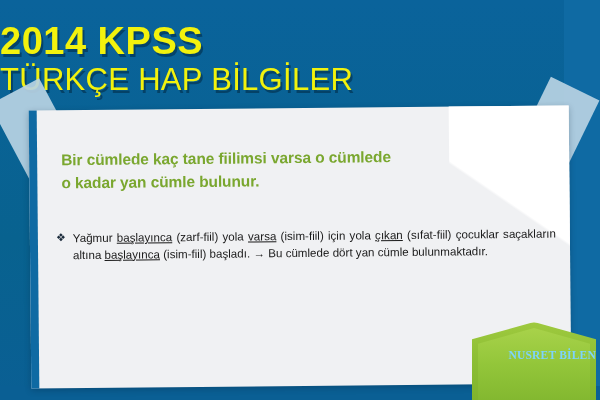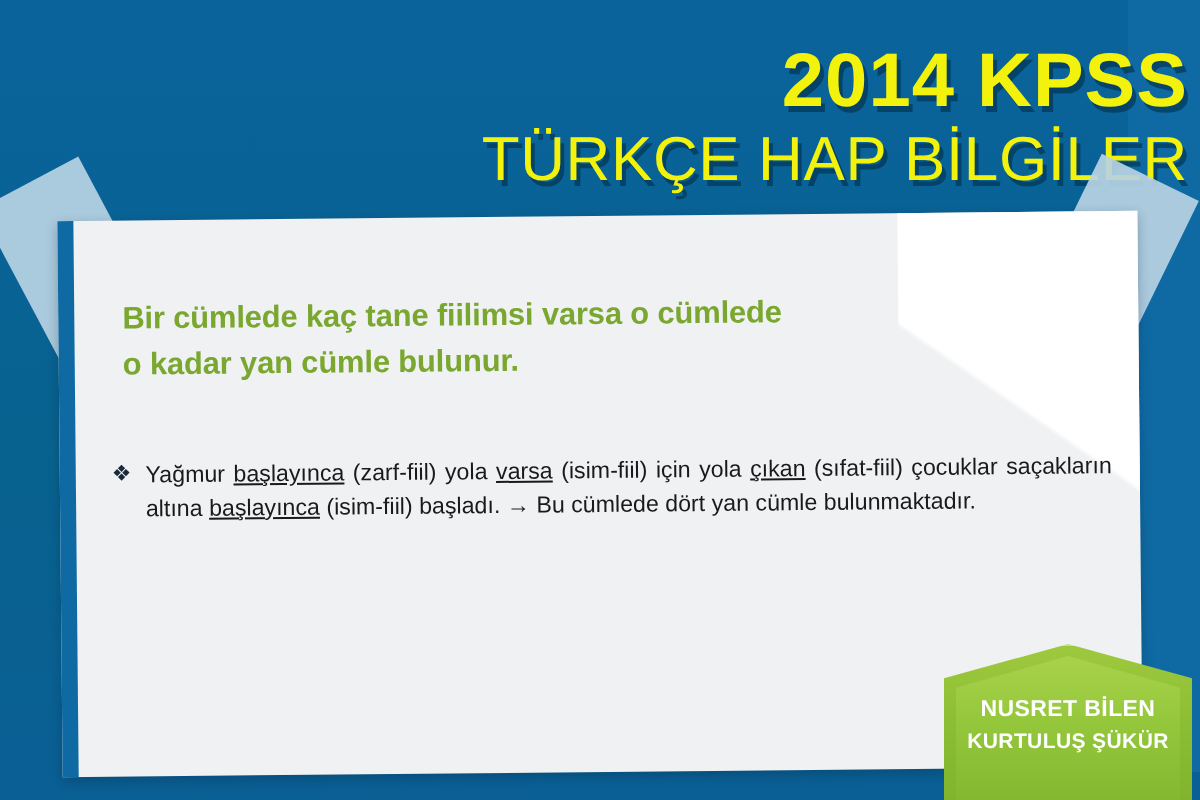--- a/index.html
+++ b/index.html
@@ -35,24 +35,24 @@
     left: 0;
     bottom: 0;
     width: 600px;
     height: 14px;
     background: #0a5f94;
   }
 
   
   .title-block {
     position: absolute;
-    left: 10px;
+    left: 0;
     top: 22px;
     width: 584px;
-    text-align: right;
+    text-align: left;
     line-height: 1;
     user-select: none;
   }
   .title-line1 {
     font-size: 38px;
     font-weight: bold;
     color: #f2f20d;
     letter-spacing: 0.5px;
     text-shadow: 2px 3px 0 rgba(0, 40, 66, 0.55);
   }
@@ -171,23 +171,24 @@
     right: 6px;
     bottom: 0;
     background: linear-gradient(180deg, #a8d24a 0%, #93c63a 50%, #83b830 100%);
     clip-path: polygon(50% 0%, 100% 22%, 100% 100%, 0% 100%, 0% 22%);
   }
   .badge-text {
     position: absolute;
     left: 0;
     right: 0;
     top: 26px;
-    text-align: center;
-    color: #ffffff;
+    text-align: right;
+    color: #7dd3fc;
     line-height: 1.35;
+    font-family: Liberation Serif, serif;
   }
   .badge-name {
     font-size: 11.5px;
     font-weight: bold;
     letter-spacing: 0.2px;
   }
   .badge-sub {
     font-size: 10.5px;
     font-weight: bold;
     letter-spacing: 0.2px;
@@ -223,17 +224,16 @@
       <span class="bullet-glyph">❖</span>
       <span class="body-text"><span>Yağmur </span><span class="u">başlayınca</span><span> (zarf-fiil) yola </span><span class="u">varsa</span><span> (isim-fiil)  için yola </span><span class="u">çıkan</span><span> (sıfat-fiil) çocuklar saçakların altına </span><span class="u">başlayınca</span><span> (isim-fiil) başladı. → Bu cümlede dört yan cümle bulunmaktadır.</span></span>
     </div>
   </div>
 
   <div class="badge">
     <div class="badge-shape"></div>
     <div class="badge-inner"></div>
     <div class="badge-text">
       <div class="badge-name">NUSRET BİLEN</div>
-      <div class="badge-sub">KURTULUŞ ŞÜKÜR</div>
     </div>
   </div>
 
 </div>
 
 </body></html>

